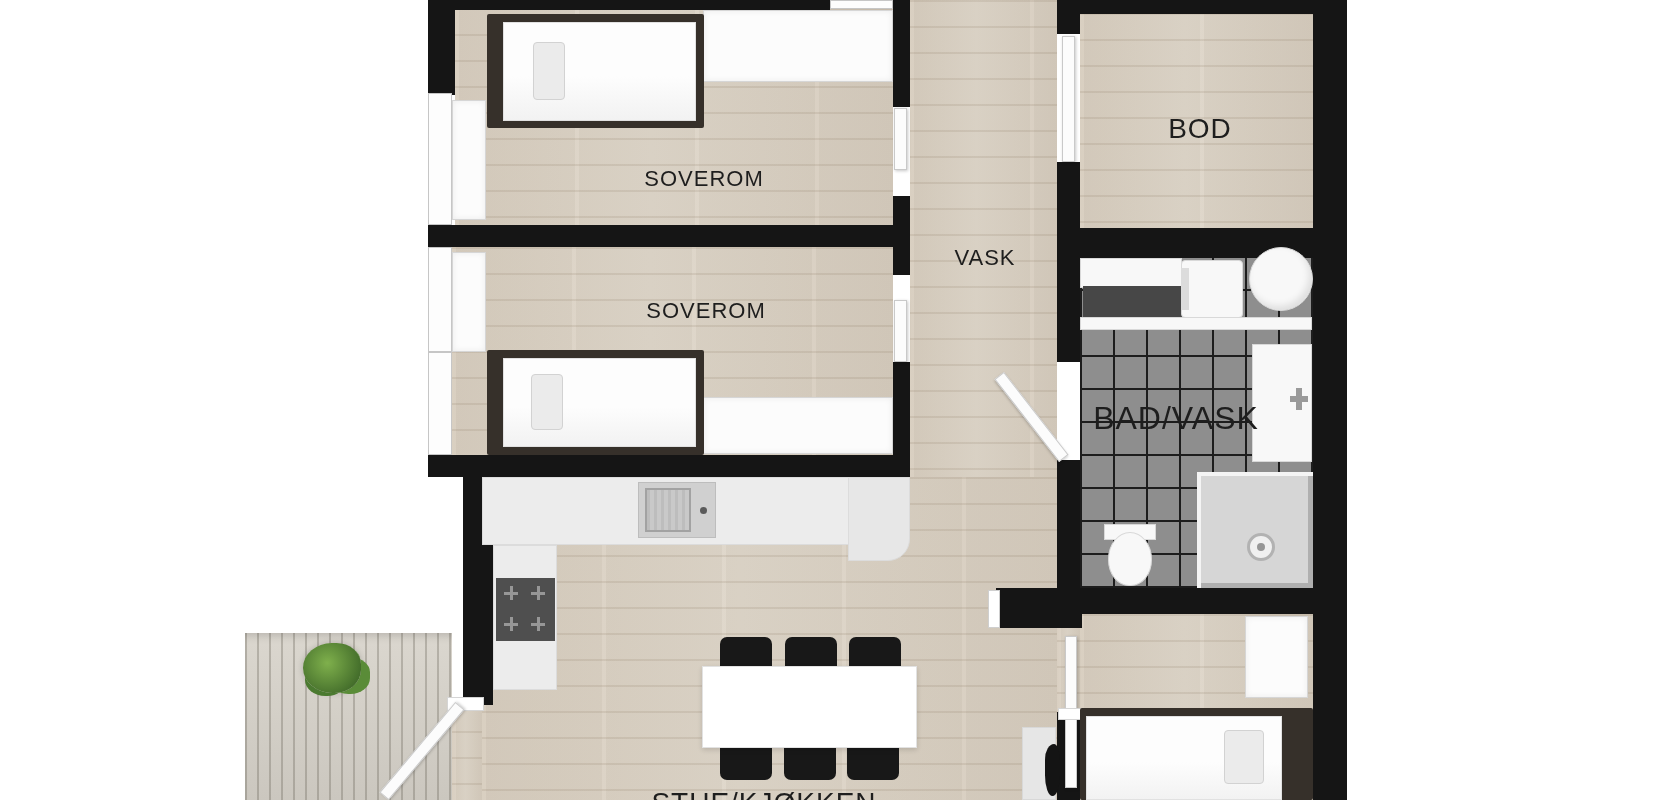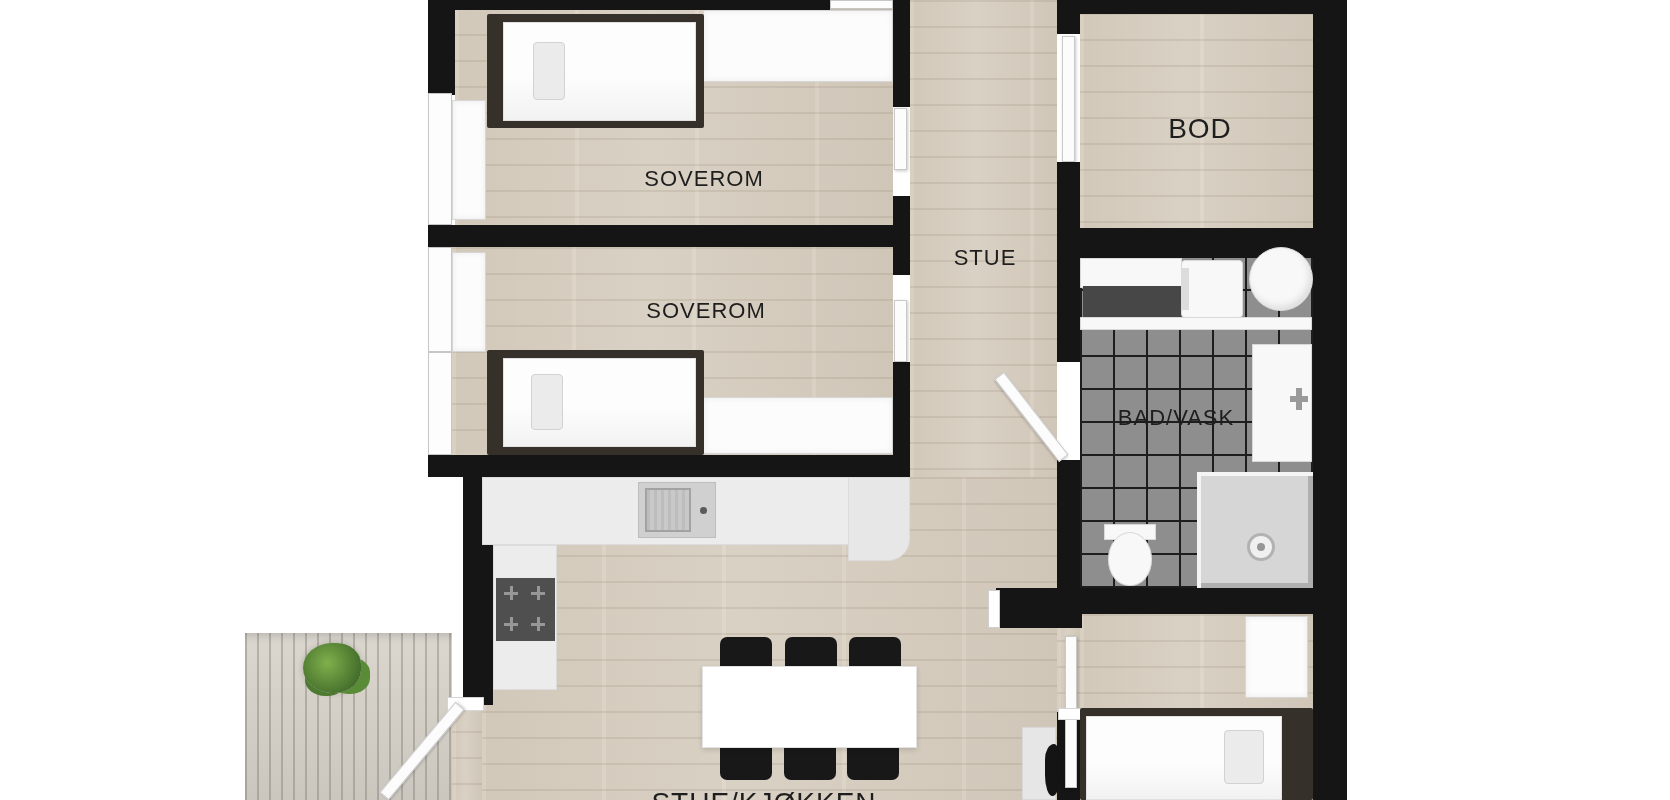--- a/index.html
+++ b/index.html
@@ -106,39 +106,39 @@
   <div class="pillow" style="left:533px;top:42px;width:32px;height:58px;"></div>
   <div class="label" style="left:704px;top:179px;">SOVEROM</div>
 
   <div class="closet" style="left:452px;top:252px;width:34px;height:100px;"></div>
   <div class="closet" style="left:703px;top:397px;width:190px;height:57px;"></div>
   <div class="bed-frame" style="left:487px;top:350px;width:217px;height:105px;"></div>
   <div class="bed-mattress" style="left:503px;top:358px;width:193px;height:89px;"></div>
   <div class="pillow" style="left:531px;top:374px;width:32px;height:56px;"></div>
   <div class="label" style="left:706px;top:311px;">SOVEROM</div>
 
-  <div class="label" style="left:985px;top:258px;">STUE</div>
+  <div class="label" style="left:985px;top:258px;">VASK</div>
 
   <div class="label" style="left:1200px;top:129px;font-size:28px;">BOD</div>
 
   <div class="fixture" style="left:1080px;top:258px;width:102px;height:30px;"></div>
   <div class="abs" style="left:1083px;top:286px;width:99px;height:33px;background:#474747;"></div>
   <div class="fixture" style="left:1181px;top:260px;width:62px;height:58px;border-radius:4px;"></div>
   <div class="abs" style="left:1181px;top:268px;width:8px;height:42px;background:#dcdcdc;"></div>
   <div class="fixture" style="left:1249px;top:247px;width:64px;height:64px;border-radius:50%;box-shadow:inset -3px -4px 7px rgba(0,0,0,0.10);"></div>
   <div class="fixture" style="left:1080px;top:317px;width:232px;height:13px;"></div>
   <div class="fixture" style="left:1252px;top:344px;width:60px;height:118px;"></div>
   <div class="abs" style="left:1290px;top:396px;width:18px;height:6px;background:#9a9a9a;"></div>
   <div class="abs" style="left:1296px;top:388px;width:6px;height:22px;background:#9a9a9a;"></div>
   <div class="fixture" style="left:1104px;top:524px;width:52px;height:16px;"></div>
   <div class="fixture" style="left:1108px;top:532px;width:44px;height:54px;border-radius:50% 50% 48% 48%;"></div>
   <div class="abs" style="left:1197px;top:472px;width:116px;height:116px;background:#d6d6d6;border-left:4px solid #f4f4f4;border-top:4px solid #f4f4f4;box-sizing:border-box;box-shadow:inset -5px -5px 0 rgba(0,0,0,0.18);"></div>
   <div class="abs" style="left:1247px;top:533px;width:28px;height:28px;border-radius:50%;background:#f0f0f0;border:3px solid #b2b2b2;box-sizing:border-box;"></div>
   <div class="abs" style="left:1257px;top:543px;width:8px;height:8px;border-radius:50%;background:#969696;"></div>
-  <div class="label" style="left:1176px;top:418px;font-size:22px;">BAD/VASK</div>
+  <div class="label" style="left:1176px;top:418px;font-size:32px;">BAD/VASK</div>
 
   <div class="counter" style="left:482px;top:477px;width:368px;height:68px;"></div>
   <div class="counter" style="left:848px;top:477px;width:62px;height:84px;border-radius:0 0 22px 0;background:#e7e7e7;"></div>
   <div class="counter" style="left:493px;top:545px;width:64px;height:145px;"></div>
   <div class="abs" style="left:638px;top:482px;width:78px;height:56px;background:#d0d0d0;border:1px solid #bdbdbd;box-sizing:border-box;"></div>
   <div class="abs" style="left:645px;top:488px;width:46px;height:44px;background:repeating-linear-gradient(90deg,#bdbdbd 0 3px,#c9c9c9 3px 7px);border:2px solid #a2a2a2;box-sizing:border-box;"></div>
   <div class="abs" style="left:700px;top:507px;width:7px;height:7px;border-radius:50%;background:#5a5a5a;"></div>
   <div class="abs" style="left:496px;top:578px;width:59px;height:63px;background:#4f4f4f;">
     <div class="burner" style="left:7px;top:7px;"></div>
     <div class="burner" style="left:34px;top:7px;"></div>

